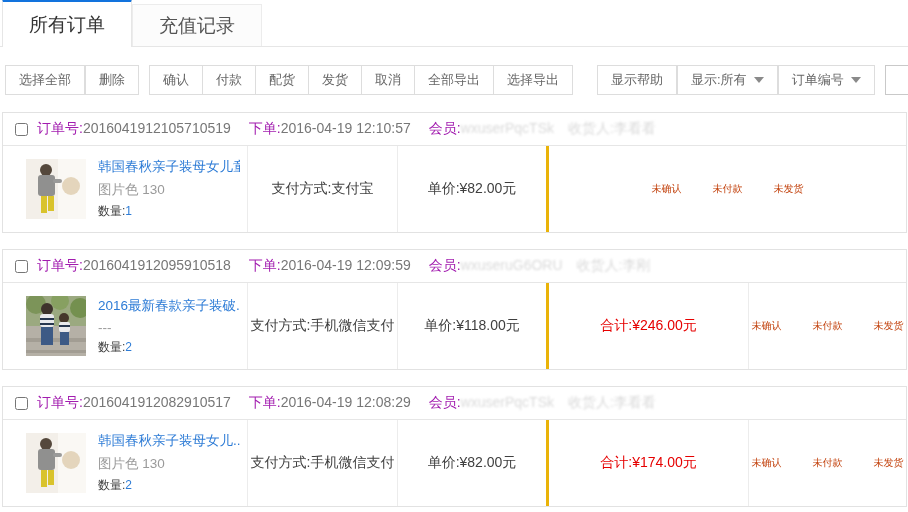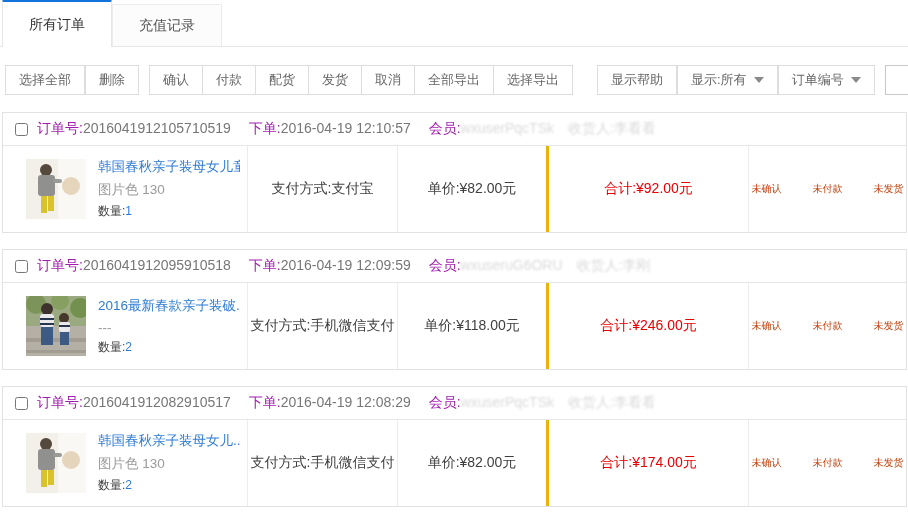--- a/index.html
+++ b/index.html
@@ -6,21 +6,21 @@
   html,body { background:#fff; }
   body {
     width:908px; height:512px; overflow:hidden;
     font-family:"Liberation Sans","DejaVu Sans",sans-serif;
     color:#3f3f3f; font-size:14px;
   }
   
   .tabbar { height:47px; border-bottom:1px solid #e6e6e6; display:flex; align-items:flex-end; }
   .tab {
     height:46px; min-width:104px; display:flex; align-items:center; justify-content:center;
-    font-size:14px; cursor:pointer; padding:0 26px;
+    font-size:19px; cursor:pointer; padding:0 26px;
   }
   .tab.active {
     margin-left:2px; background:#fff; color:#333;
     border-left:1px solid #e6e6e6; border-right:1px solid #e6e6e6;
     border-top:3px solid #1273dd; margin-bottom:-1px; height:48px;
   }
   .tab.inactive {
     background:#fcfcfc; color:#555;
     border:1px solid #ececec; border-bottom:none; height:42px;
   }
@@ -134,21 +134,20 @@
             </svg>
         </div>
         <div class="pinfo">
           <a class="pname">韩国春秋亲子装母女儿童...</a>
           <div class="pvariant">图片色 130</div>
           <div class="pqty"><span>数量:</span><span class="qty-num">1</span></div>
         </div>
       </div>
       <div class="col col-pay">支付方式:支付宝</div>
       <div class="col col-price">单价:¥82.00元</div>
-      <div class="col col-total">合计:¥92.00元</div>
       <div class="col col-status">
         <span>未确认</span>
         <span>未付款</span>
         <span>未发货</span>
       </div>
     </div>
   </div>
 
   <div class="order">
     <div class="order-head">

